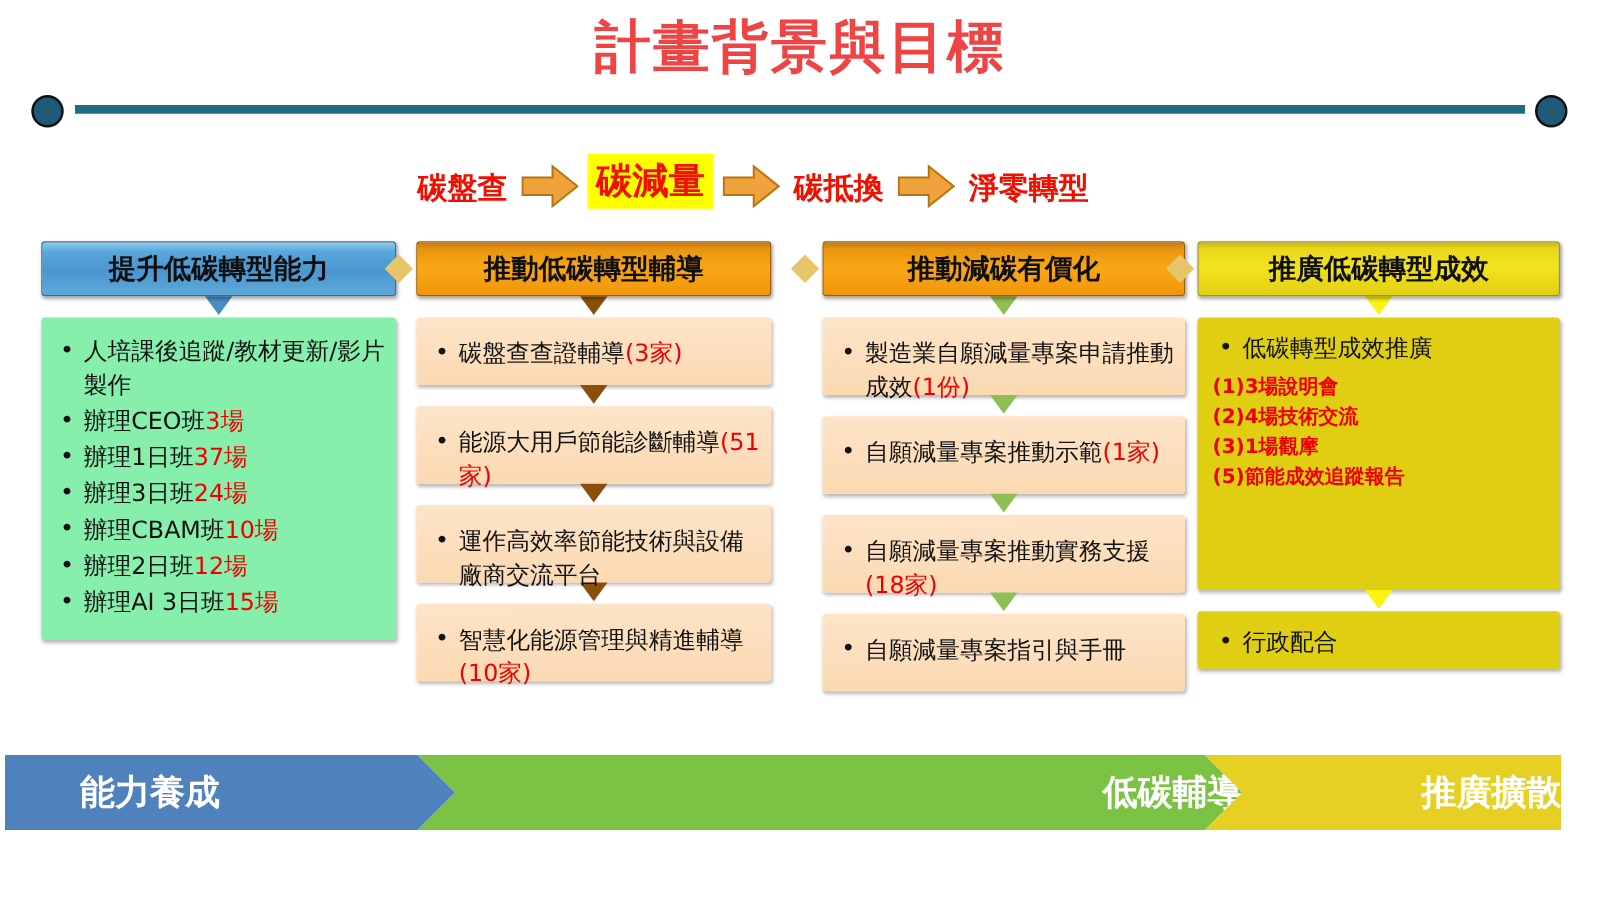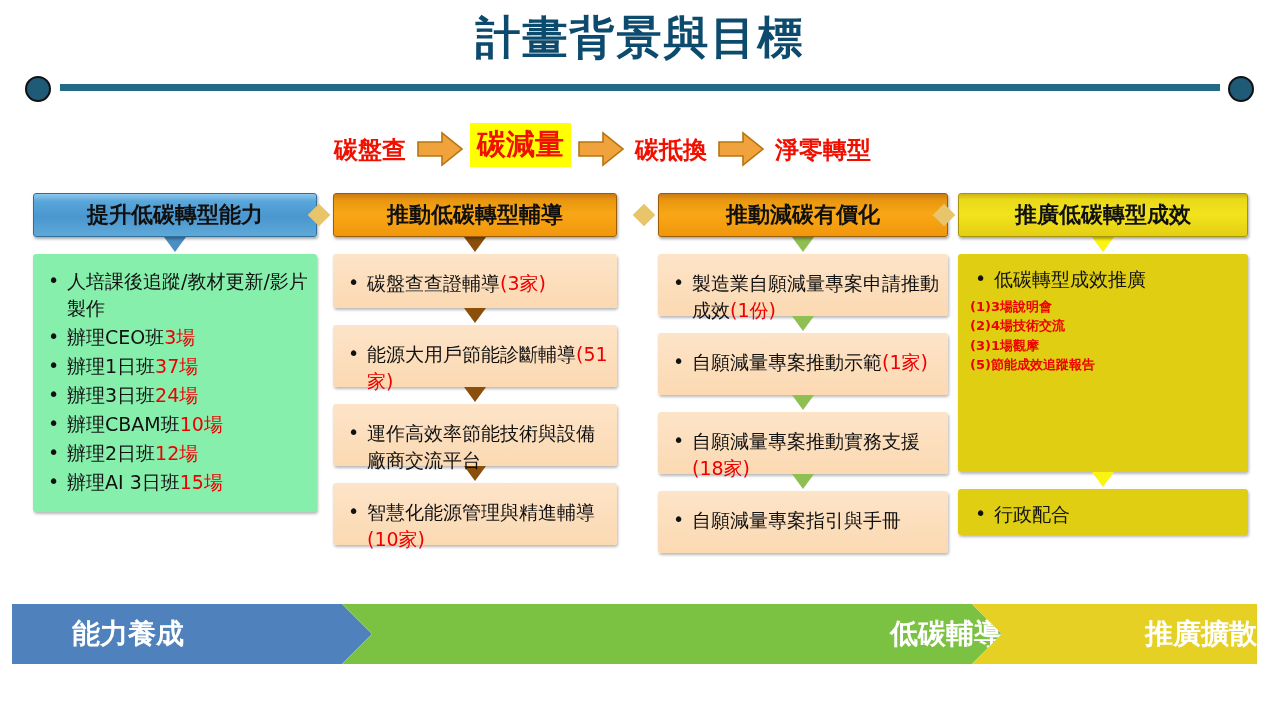--- a/index.html
+++ b/index.html
@@ -17,21 +17,21 @@
 
   
   #title-bar {
     position: absolute;
     top: 6px; left: 0; width: 1280px; height: 68px;
     text-align: center;
   }
   #page-title {
     font-size: 45px;
     font-weight: bold;
-    color: #0c4a6e;
+    color: #ef4444;
     letter-spacing: 2px;
     line-height: 64px;
   }
   #divider-row {
     position: absolute;
     top: 72px; left: 0; width: 1280px; height: 34px;
   }
   .divider-dot {
     position: absolute;
     top: 4px;
@@ -179,32 +179,32 @@
   ul.bullets li::before {
     content: "•";
     position: absolute;
     left: -19px;
     top: -1px;
     font-size: 19px;
     color: #111111;
   }
   .num { color: #ee0000; }
   .red-line {
-    font-size: 13px;
+    font-size: 16px;
     line-height: 1.5;
     color: #ee0000;
     font-weight: bold;
     margin-left: 2px;
   }
   .peach-item { font-size: 18.5px; line-height: 1.36; }
 
   
   #chevron-bar {
     position: absolute;
-    left: 12px; top: 604px;
+    left: 4px; top: 604px;
     width: 1123px; height: 60px;
   }
   .chev {
     position: absolute;
     top: 0; height: 60px;
     display: flex;
     align-items: center;
     color: #ffffff;
     font-size: 28px;
     font-weight: bold;

